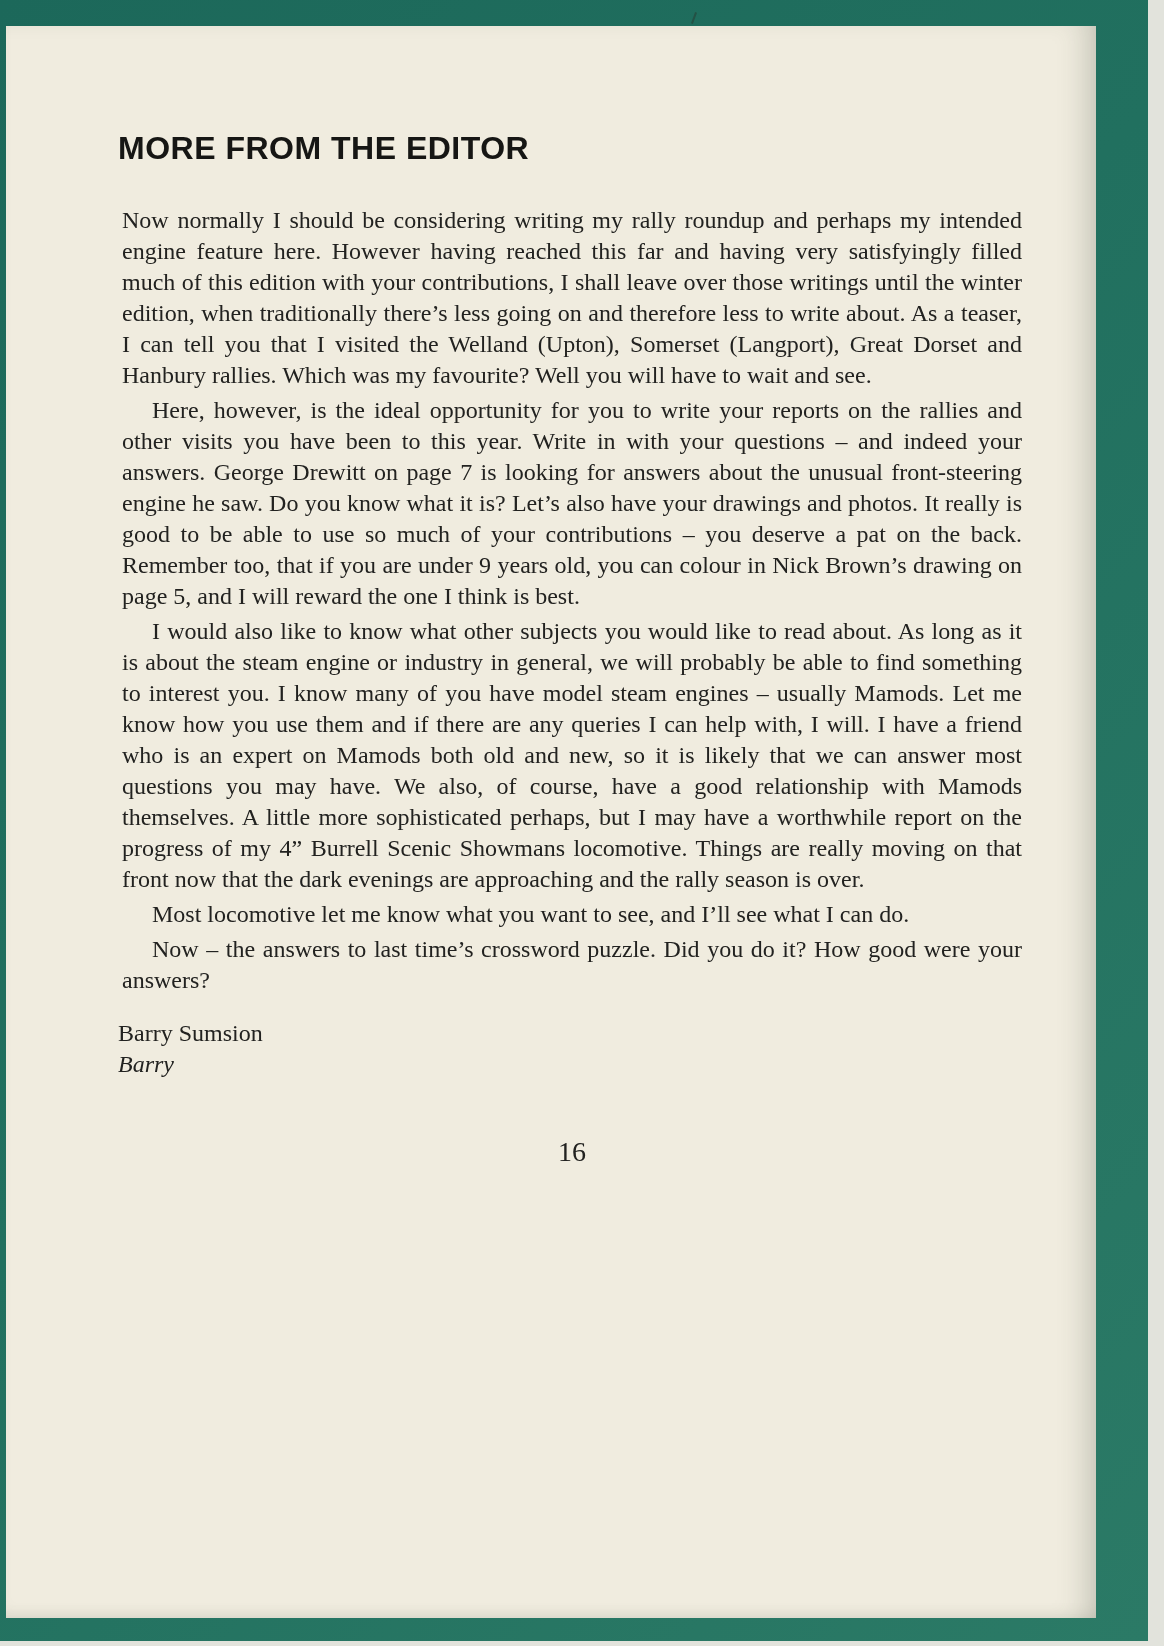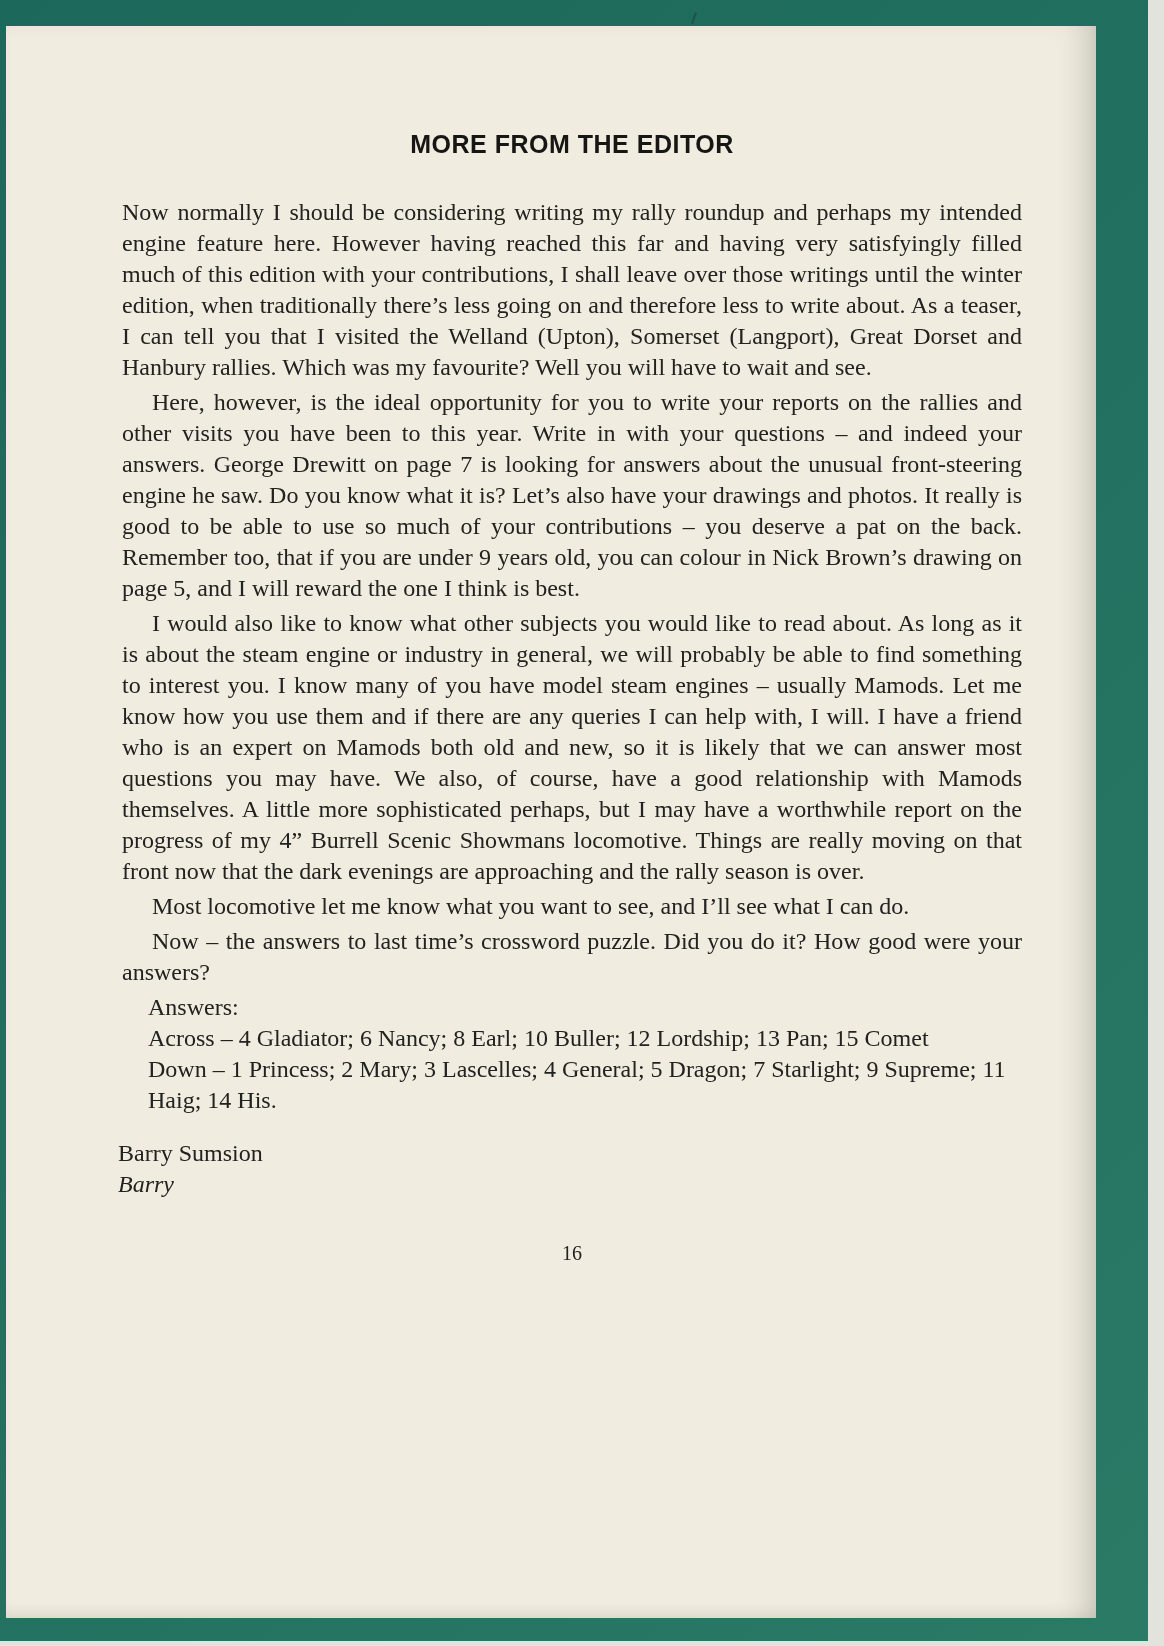--- a/index.html
+++ b/index.html
@@ -30,25 +30,24 @@
     height: 1592px;
     background: #f0ecdf;
     box-shadow: inset -26px 0 30px -18px rgba(60,70,60,0.25),
                 inset 0 -10px 18px -12px rgba(60,70,60,0.18);
     padding: 104px 70px 0 112px;
     color: #222220;
   }
   .heading {
     font-family: "Liberation Sans", sans-serif;
     font-weight: 700;
-    font-size: 25px;
+    font-size: 32px;
     letter-spacing: 0.5px;
     color: #161614;
     margin: 0 0 38px 0;
-    text-align: center;
   }
   .body-copy {
     font-size: 24px;
     line-height: 31px;
   }
   .body-para {
     margin: 4px;
     text-align: justify;
     text-justify: inter-word;
   }
@@ -61,23 +60,23 @@
   .answers p {
     margin: 0;
     text-align: left;
   }
   .signature {
     margin-top: 22px;
   }
   .signature p { margin: 0; }
   .sig-role { font-style: italic; }
   .page-number {
-    margin-top: 38px;
+    margin-top: 56px;
     text-align: center;
-    font-size: 20px;
+    font-size: 28px;
   }
   .scan-mark {
     position: absolute;
     left: 693px; top: 12px;
     width: 2px; height: 12px;
     background: rgba(40,60,50,0.55);
     transform: rotate(20deg);
   }
 </style>
 </head>
@@ -93,25 +92,20 @@
     <div class="body-copy">
 
       <div>
           <p class="body-para"><span>Now normally I should be considering writing my rally roundup and perhaps my intended engine feature here. However having reached this far and having very satisfyingly filled much of this edition with your contributions, I shall leave over those writings until the winter edition, when traditionally there’s less going on and therefore less to write about. As a teaser, I can tell you that I visited the Welland (Upton), Somerset (Langport), Great Dorset and Hanbury rallies. Which was my favourite? Well you will have to wait and see.</span></p>
           <p class="body-para indent"><span>Here, however, is the ideal opportunity for you to write </span><span class="ital">your</span><span> reports on the rallies and other visits you have been to this year. Write in with your questions – and indeed your answers. George Drewitt on page 7 is looking for answers about the unusual front-steering engine he saw. Do you know what it is? Let’s also have your drawings and photos. It really is good to be able to use so much of </span><span class="ital">your</span><span> contributions – you deserve a pat on the back. Remember too, that if you are under 9 years old, you can colour in Nick Brown’s drawing on page 5, and I will reward the one I think is best.</span></p>
           <p class="body-para indent"><span>I would also like to know what other subjects you would like to read about. As long as it is about the steam engine or industry in general, we will probably be able to find something to interest you. I know many of you have model steam engines – usually Mamods. Let me know how you use them and if there are any queries I can help with, I will. I have a friend who is an expert on Mamods both old and new, so it is likely that we can answer most questions you may have. We also, of course, have a good relationship with Mamods themselves. A little more sophisticated perhaps, but I may have a worthwhile report on the progress of my 4” Burrell Scenic Showmans locomotive. Things are really moving on that front now that the dark evenings are approaching and the rally season is over.</span></p>
           <p class="body-para indent"><span>Most locomotive let me know what you want to see, and I’ll see what I can do.</span></p>
           <p class="body-para indent"><span>Now – the answers to last time’s crossword puzzle. Did you do it? How good were your answers?</span></p>
         </div>
 
-      <div class="answers">
-        <p>Answers:</p>
-        <p>Across – 4 Gladiator; 6 Nancy; 8 Earl; 10 Buller; 12 Lordship; 13 Pan; 15 Comet</p>
-        <p>Down – 1 Princess; 2 Mary; 3 Lascelles; 4 General; 5 Dragon; 7 Starlight; 9 Supreme; 11 Haig; 14 His.</p>
-      </div>
 
       <div class="signature">
         <p>Barry Sumsion</p>
         <p class="sig-role">Barry</p>
       </div>
 
       <div class="page-number">16</div>
 
     </div>
   </div>

